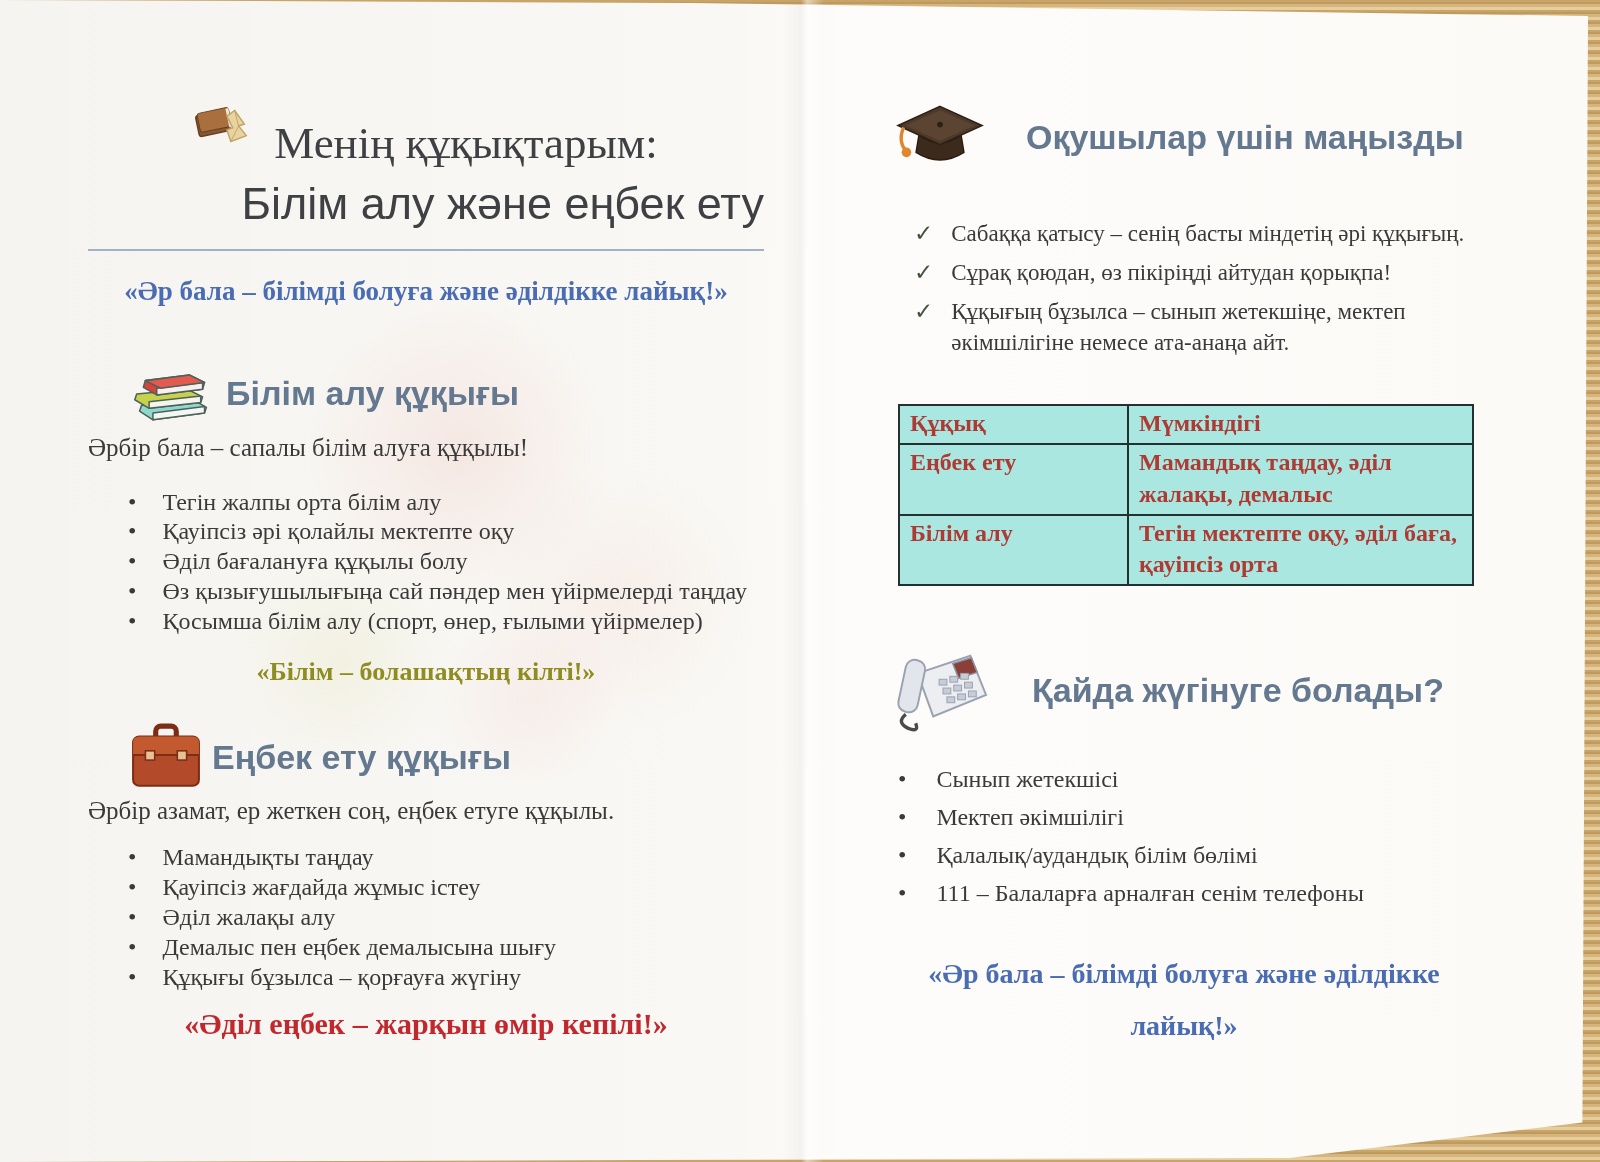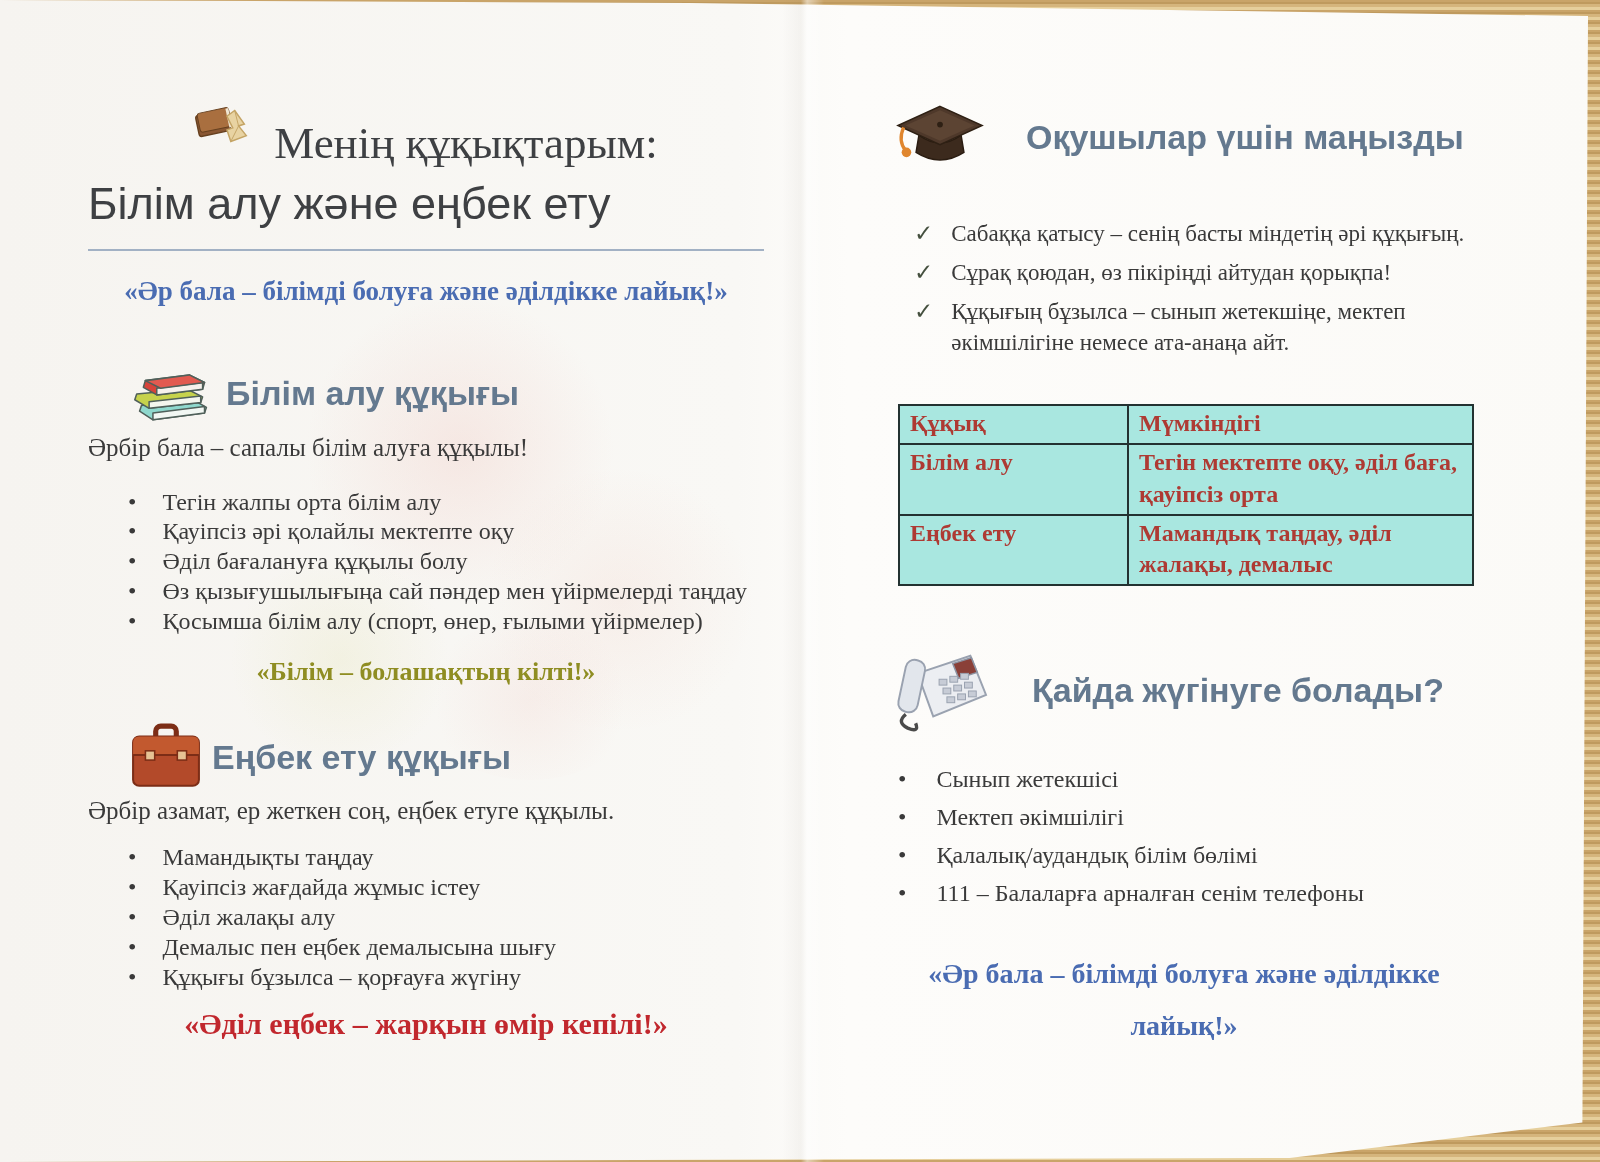--- a/index.html
+++ b/index.html
@@ -19,21 +19,21 @@
   .wm1 { left:290px; top:300px; width:340px; height:300px; background:radial-gradient(circle, rgba(236,178,168,0.22), rgba(236,178,168,0) 68%); }
   .wm2 { left:480px; top:470px; width:280px; height:260px; background:radial-gradient(circle, rgba(238,190,175,0.16), rgba(238,190,175,0) 70%); }
   .wm3 { left:220px; top:560px; width:240px; height:200px; background:radial-gradient(circle, rgba(219,219,150,0.18), rgba(219,219,150,0) 70%); }
   .wm4 { left:420px; top:620px; width:220px; height:160px; background:radial-gradient(circle, rgba(236,178,168,0.14), rgba(236,178,168,0) 70%); }
 
   .page-left  { position:absolute; left:88px;  top:78px;  width:676px; }
   .page-right { position:absolute; left:884px; top:100px; width:600px; }
 
   .title-line1 { display:flex; justify-content:center; align-items:center; gap:18px; }
   .title-text { font-family:Liberation Serif, serif; font-size:45px; line-height:1.3; color:#3e4043;margin-top:36px; }
-  .title-line2 { text-align:left; font-family:"Liberation Sans", sans-serif; font-size:45px; line-height:1.3; color:#3e4043; margin-top:2px; }
+  .title-line2 { text-align:right; font-family:"Liberation Sans", sans-serif; font-size:45px; line-height:1.3; color:#3e4043; margin-top:2px; }
   .rule { margin-top:16px; border-top:2px solid #a2b1c4; }
 
   .quote { font-weight:bold; text-align:center; color:#4a6cb2; }
   .quote-top { margin-top:20px; font-size:27px; line-height:1.5; padding:0 28px; }
   .quote-olive { margin-top:22px; font-size:26px; color:#8f8d22; }
   .quote-red { margin-top:16px; font-size:30px; color:#c1272d; }
   .quote-bottom { margin-top:40px; font-size:28px; line-height:1.85; padding:0 24px; }
 
   .sec-head { display:flex; align-items:center; gap:10px; padding-left:42px; }
   .sec-head-right { display:flex; align-items:center; gap:40px; padding-left:10px; }
@@ -217,27 +217,27 @@
     <table class="rights-table">
       <thead>
         <tr>
           <th>Құқық</th>
           <th>Мүмкіндігі</th>
         </tr>
       </thead>
       <tbody>
 
           <tr>
+            <td>Еңбек ету</td>
+            <td>Мамандық таңдау, әділ жалақы, демалыс</td>
+          </tr>
+
+          <tr>
             <td>Білім алу</td>
             <td>Тегін мектепте оқу, әділ баға, қауіпсіз орта</td>
-          </tr>
-
-          <tr>
-            <td>Еңбек ету</td>
-            <td>Мамандық таңдау, әділ жалақы, демалыс</td>
           </tr>
         </tbody>
     </table>
 
     <div class="contact-sec">
       <div class="sec-head-right">
         <svg class="icon" width="98" height="88" viewBox="0 0 100 90">
           <polygon points="24,28 78,10 94,50 40,72" fill="#eceef2" stroke="#9aa2b0" stroke-width="2"></polygon>
           <polygon points="60,18 79,12 85,27 66,33" fill="#8a4038" stroke="#8c93a2" stroke-width="1.5"></polygon>
           <g fill="#c7ccd6" stroke="#9aa2b0" stroke-width="1">

